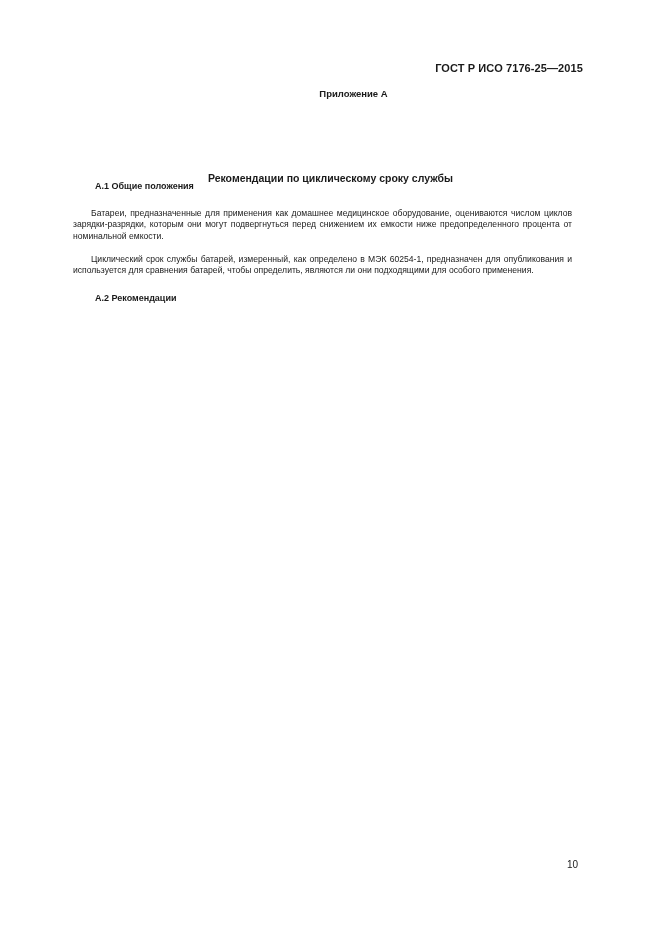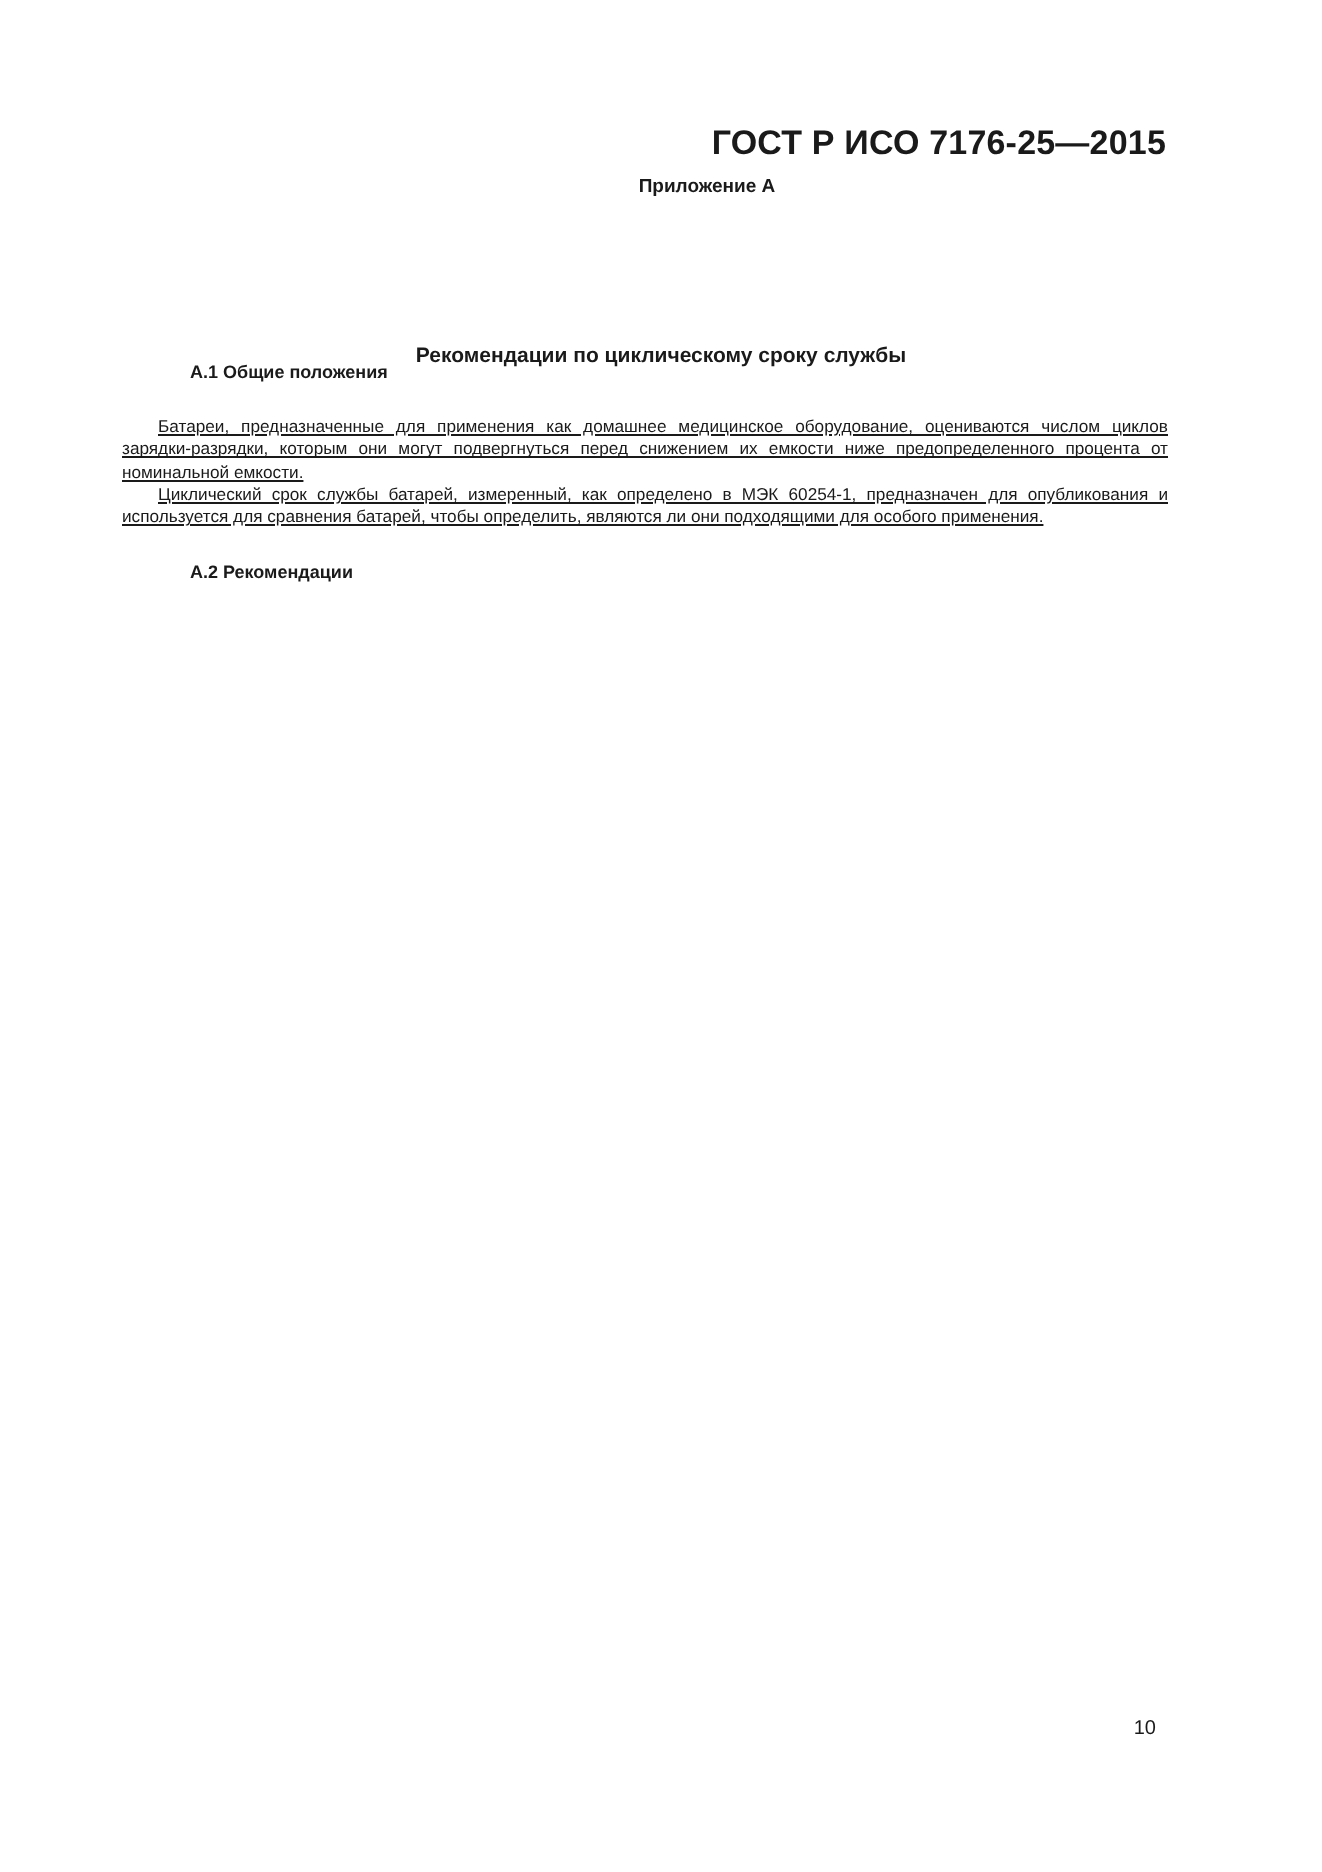--- a/index.html
+++ b/index.html
@@ -4,36 +4,36 @@
   <style>
     html, body { margin: 0; padding: 0; }
     body {
       width: 661px; height: 936px; background: #ffffff;
       position: relative; overflow: hidden;
       font-family: "Liberation Sans", sans-serif; color: #1a1a1a;
     }
     .page { position: absolute; left: 0; top: 0; width: 661px; height: 936px; }
     .header-code {
       position: absolute; top: 62px; right: 78px;
-      font-size: 17px; font-weight: bold; letter-spacing: 0.1px;
+      font-size: 11px; font-weight: bold; letter-spacing: 0.1px;
     }
     .annex-title {
       position: absolute; top: 88px; left: 0; width: 661px; text-align: center;
       font-size: 9.5px; font-weight: bold; line-height: 12px; padding-left: 23px;
     }
     .section-title {
       position: absolute; top: 146px; left: 0; width: 661px; text-align: center;
       font-size: 10.5px; font-weight: bold; margin-top: 26px;
     }
     .body {
       position: absolute; left: 61px; width: 523px; top: 164px;
       font-size: 8.6px; line-height: 11.3px;
     }
     .subhead { font-weight: bold; font-size: 9px; padding-left: 18px; margin: 16px; line-height: 12px; }
-    .para { margin: 0; text-align: justify; text-indent: 18px; text-decoration: underline; }
+    .para { margin: 12px; text-align: justify; text-indent: 18px; }
     .page-number {
       position: absolute; top: 859px; right: 83px; font-size: 10px;
     }
   </style>
 </head>
 <body>
 
 <div class="page">
   <div class="header-code">ГОСТ Р ИСО 7176-25—2015</div>
 

